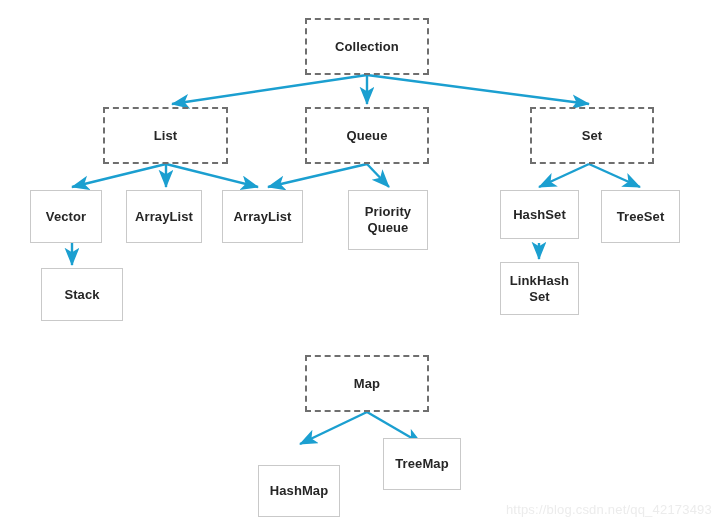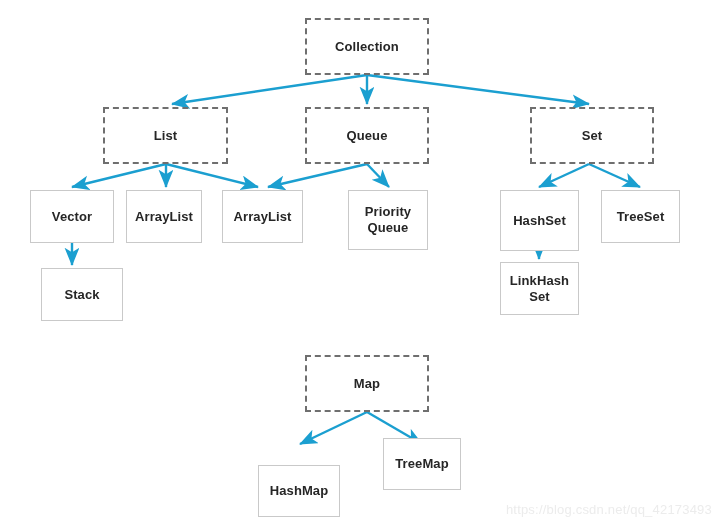--- a/index.html
+++ b/index.html
@@ -95,33 +95,33 @@
       </div>
       <div class="node iface" style="left: 103px; top: 107px; width: 125px; height: 57px;">
         <span>List</span>
       </div>
       <div class="node iface" style="left: 305px; top: 107px; width: 124px; height: 57px;">
         <span>Queue</span>
       </div>
       <div class="node iface" style="left: 530px; top: 107px; width: 124px; height: 57px;">
         <span>Set</span>
       </div>
-      <div class="node impl" style="left: 30px; top: 190px; width: 84px; height: 53px;">
+      <div class="node impl" style="left: 30px; top: 190px; width: 72px; height: 53px;">
         <span>Vector</span>
       </div>
       <div class="node impl" style="left: 126px; top: 190px; width: 76px; height: 53px;">
         <span>ArrayList</span>
       </div>
       <div class="node impl" style="left: 222px; top: 190px; width: 81px; height: 53px;">
         <span>ArrayList</span>
       </div>
       <div class="node impl" style="left: 348px; top: 190px; width: 80px; height: 60px;">
         <span>Priority<br>Queue</span>
       </div>
-      <div class="node impl" style="left: 500px; top: 190px; width: 79px; height: 61px;">
+      <div class="node impl" style="left: 500px; top: 190px; width: 79px; height: 49px;">
         <span>HashSet</span>
       </div>
       <div class="node impl" style="left: 601px; top: 190px; width: 79px; height: 53px;">
         <span>TreeSet</span>
       </div>
       <div class="node impl" style="left: 30px; top: 268px; width: 82px; height: 53px; margin-left: 11px;">
         <span>Stack</span>
       </div>
       <div class="node impl" style="left: 500px; top: 262px; width: 79px; height: 53px;">
         <span>LinkHash<br>Set</span>

